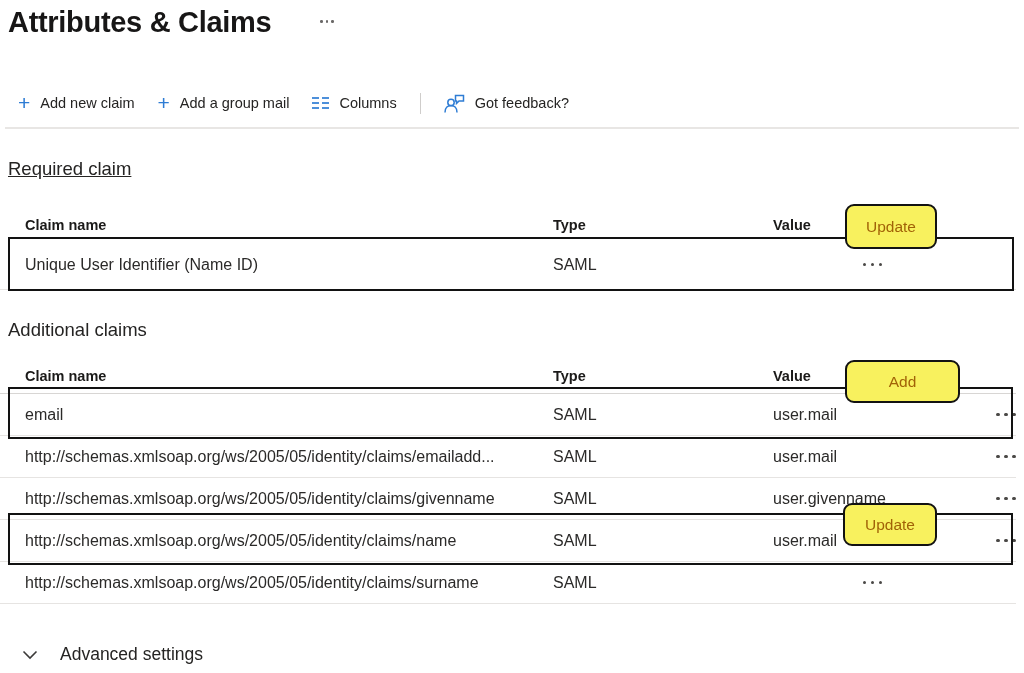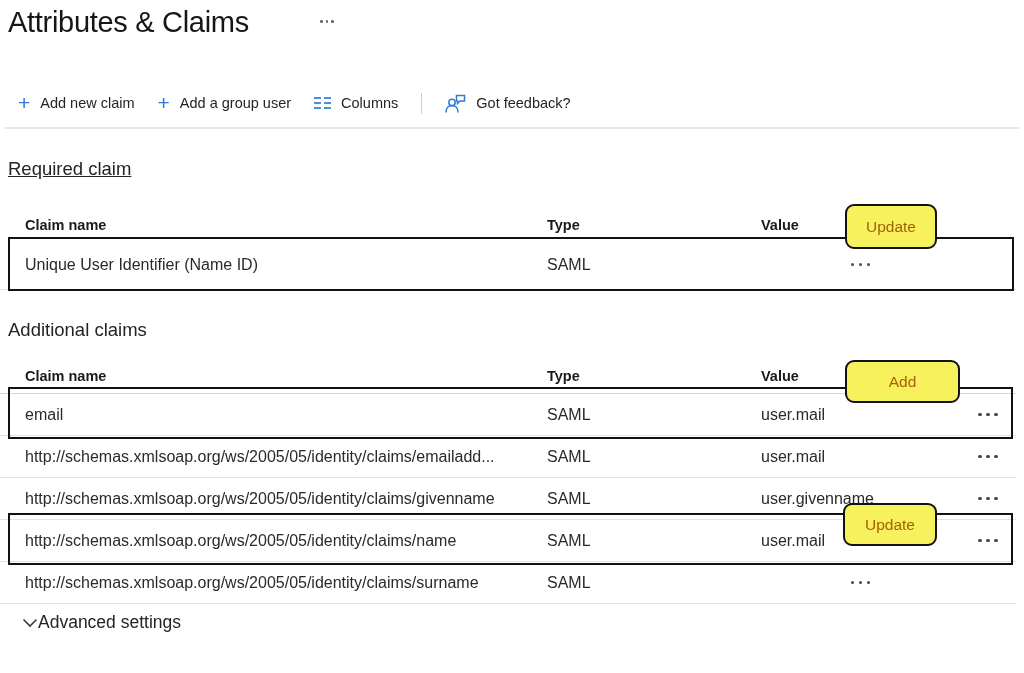--- a/index.html
+++ b/index.html
@@ -3,21 +3,21 @@
 <meta charset="utf-8">
 <style>
   * { margin: 0; padding: 0; box-sizing: border-box; }
   html, body { width: 1024px; height: 673px; background: #fff; overflow: hidden; }
   body { font-family: "Liberation Sans", sans-serif; color: #1b1a19; }
   .canvas { position: relative; width: 1024px; height: 673px; background: #fff; }
 
   
   .page-title {
     position: absolute; left: 8px; top: 6px;
-    font-size: 29px; font-weight: 400; color: #171616; letter-spacing: -0.3px;
+    font-size: 29px; font-weight: 700; color: #171616; letter-spacing: -0.3px;
   }
   .title-menu {
     position: absolute; left: 316px; top: 16px;
     background: none; border: none; cursor: pointer;
     display: flex; gap: 3px; padding: 4px;
   }
   .title-menu .dot { width: 2.5px; height: 2.5px; border-radius: 50%; background: #6b6968; }
 
   
   .toolbar {
@@ -41,21 +41,21 @@
   .section-heading { position: absolute; left: 8px; font-size: 18.5px; font-weight: 400; color: #252423; }
   .heading-required { top: 158px; text-decoration: underline; }
   .heading-additional { top: 319px; }
 
   
   .table { position: absolute; left: 0; width: 1016px; }
   .req-table { top: 210px; }
   .add-table { top: 358px; }
   .thead, .trow {
     display: grid; grid-template-columns: 547px 214px 199px 56px;
-    align-items: center; width: 1016px;
+    align-items: center; width: 1016px; gap: 6px;
   }
   .thead { height: 30px; }
   .add-table .thead { height: 36px; border-bottom: 1px solid #d8d6d4; }
   .th { font-size: 14.5px; font-weight: 700; color: #1b1a19; }
   .th.first, .td.first { padding-left: 25px; }
   .trow { border-bottom: 1px solid #e6e4e2; cursor: pointer; background: #fff; }
   .req-table .trow { height: 50px; }
   .add-table .trow { height: 42px; }
   .td { font-size: 16px; color: #2b2a29; white-space: nowrap; overflow: hidden; }
   .row-menu {
@@ -75,22 +75,22 @@
     position: absolute; display: flex; align-items: center; justify-content: center;
     background: var(--callout_bg); border: 2.5px solid #121212; border-radius: 9px;
     font-size: 15.5px; font-weight: 500; color: #a16207; z-index: 5;
   }
   .callout-update-1 { left: 845px; top: 204px; width: 92px; height: 45px; }
   .callout-add      { left: 845px; top: 360px; width: 115px; height: 43px; }
   .callout-update-2 { left: 843px; top: 503px; width: 94px; height: 43px; }
 
   
   .advanced {
-    position: absolute; left: 22px; top: 612px;
-    display: flex; align-items: center; gap: 0;
+    position: absolute; left: 22px; top: 644px;
+    display: flex; align-items: center; gap: 22px;
     background: none; border: none; cursor: pointer;
     font-family: "Liberation Sans", sans-serif;
     font-size: 17.5px; color: #252423;
   }
 </style>
 </head>
 <body>
 
 <div class="canvas">
 
@@ -101,21 +101,21 @@
     <span class="dot"></span>
   </button>
 
   <div class="toolbar">
     <button class="tb-btn">
       <span class="plus-icon">+</span>
       <span>Add new claim</span>
     </button>
     <button class="tb-btn">
       <span class="plus-icon">+</span>
-      <span>Add a group user</span>
+      <span>Add a group mail</span>
     </button>
     <button class="tb-btn">
       <svg class="icon-svg" width="17" height="14" viewBox="0 0 17 14">
         <g stroke="#2e7cd4" stroke-width="1.7">
           <line x1="0" y1="2" x2="7" y2="2"></line>
             <line x1="0" y1="7" x2="7" y2="7"></line>
             <line x1="0" y1="12" x2="7" y2="12"></line>
           <line x1="10" y1="2" x2="17" y2="2"></line>
             <line x1="10" y1="7" x2="17" y2="7"></line>
             <line x1="10" y1="12" x2="17" y2="12"></line>

